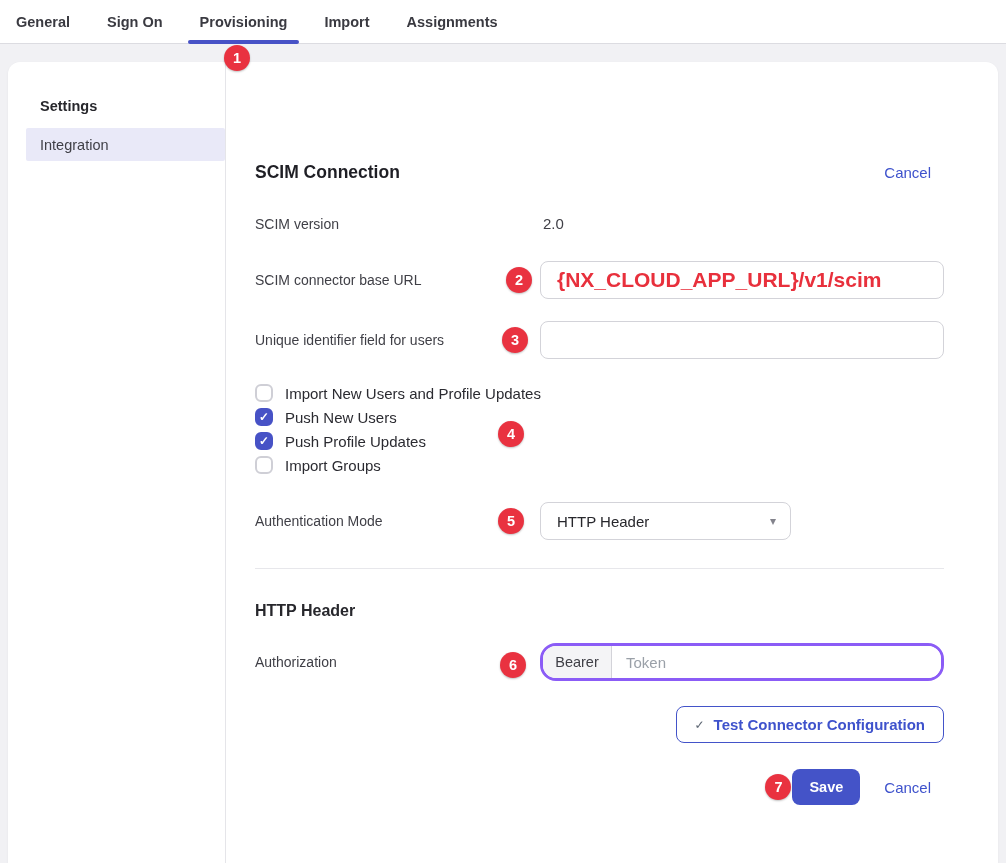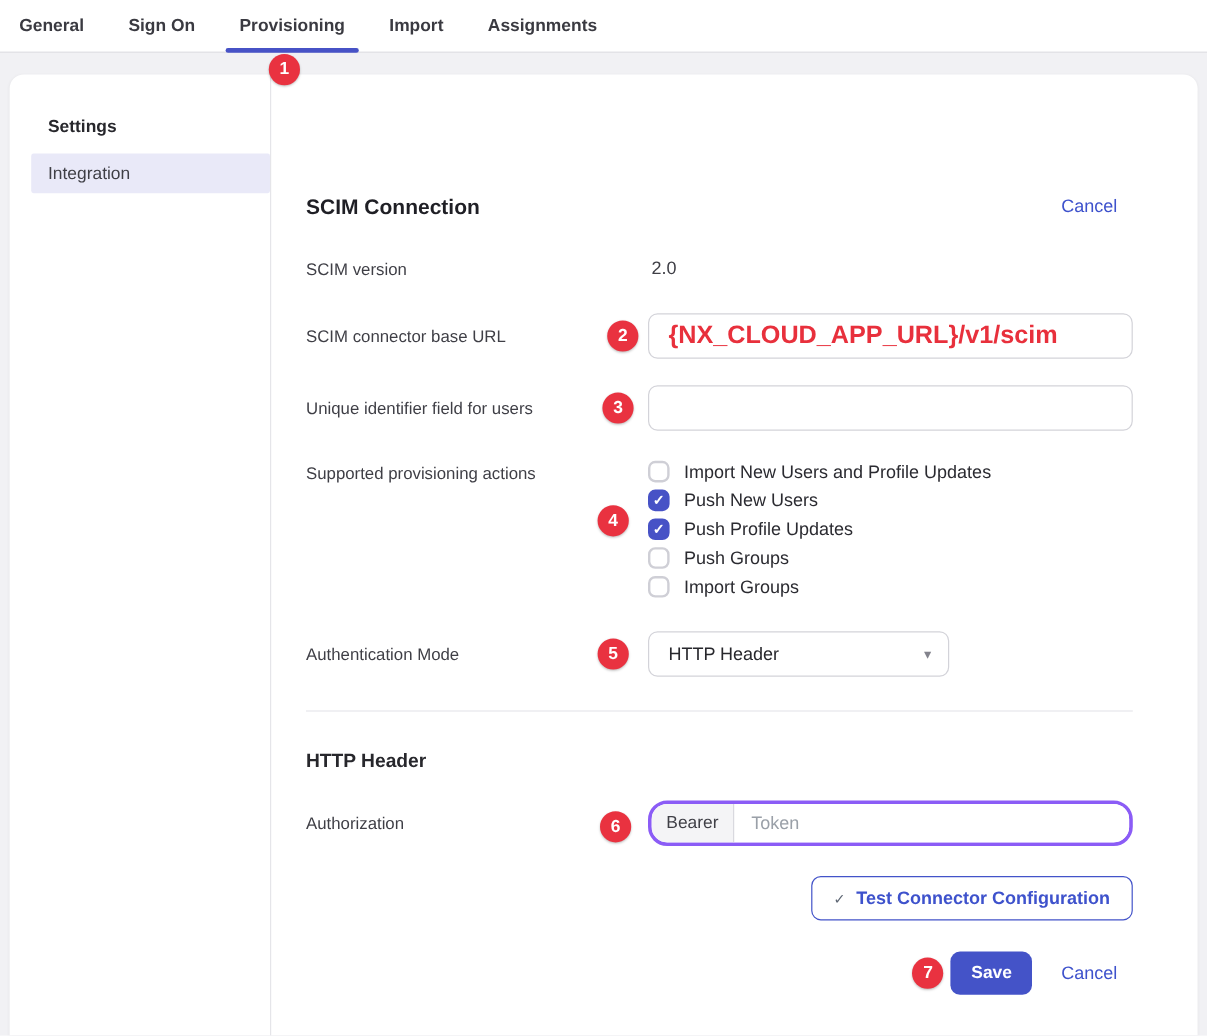--- a/index.html
+++ b/index.html
@@ -96,21 +96,21 @@
   
   .test-row { display:flex; justify-content:flex-end; margin-bottom:26px; }
   .test-btn { height:37px; background:#fff; border:1px solid #4353c9; border-radius:8px;
           color:#3e52cc; font-weight:700; font-size:15px; padding:0 18px; display:flex;
           align-items:center; gap:9px; cursor:pointer; font-family:"Liberation Sans",sans-serif; }
   .test-check { color:#5d6673; font-size:12px; font-weight:400; }
 
   
   .save-row { display:flex; justify-content:flex-end; align-items:center; }
   .save-btn { height:36px; background:#4453c8; color:#fff; border:none; border-radius:8px;
-          font-weight:700; font-size:14.5px; padding:0 17px; cursor:pointer; margin-left:6px;
+          font-weight:700; font-size:14.5px; padding:0 17px; cursor:pointer; margin-left:1px;
           font-family:"Liberation Sans",sans-serif; }
   .save-row .link { margin-left:24px; margin-right:13px; }
 </style>
 </head>
 <body>
 
 <div class="page">
 
   <nav class="tabbar">
     <div class="tab">General</div>
@@ -147,42 +147,37 @@
         <input class="text-input url-input" type="text" value="{NX_CLOUD_APP_URL}/v1/scim" style="">
       </div>
 
       <div class="form-row row-unique">
         <div class="form-label">Unique identifier field for users</div>
         <div class="step abs step-3">3</div>
         <input class="text-input" type="text" value="" style="">
       </div>
 
       <div class="form-row row-actions">
-        <div class="form-label">Supported provisioning actions</div>
         <div class="step abs step-4">4</div>
         <div class="cb-list">
           <div class="cb-row">
             <span class="cb-box"></span>
             <span class="cb-label">Import New Users and Profile Updates</span>
           </div>
           <div class="cb-row checked">
             <span class="cb-box">
                 <span class="cb-check">✓</span>
               </span>
             <span class="cb-label">Push New Users</span>
           </div>
           <div class="cb-row checked">
             <span class="cb-box">
                 <span class="cb-check">✓</span>
               </span>
             <span class="cb-label">Push Profile Updates</span>
-          </div>
-          <div class="cb-row">
-            <span class="cb-box"></span>
-            <span class="cb-label">Push Groups</span>
           </div>
           <div class="cb-row">
             <span class="cb-box"></span>
             <span class="cb-label">Import Groups</span>
           </div>
         </div>
       </div>
 
       <div class="form-row row-auth">
         <div class="form-label">Authentication Mode</div>

